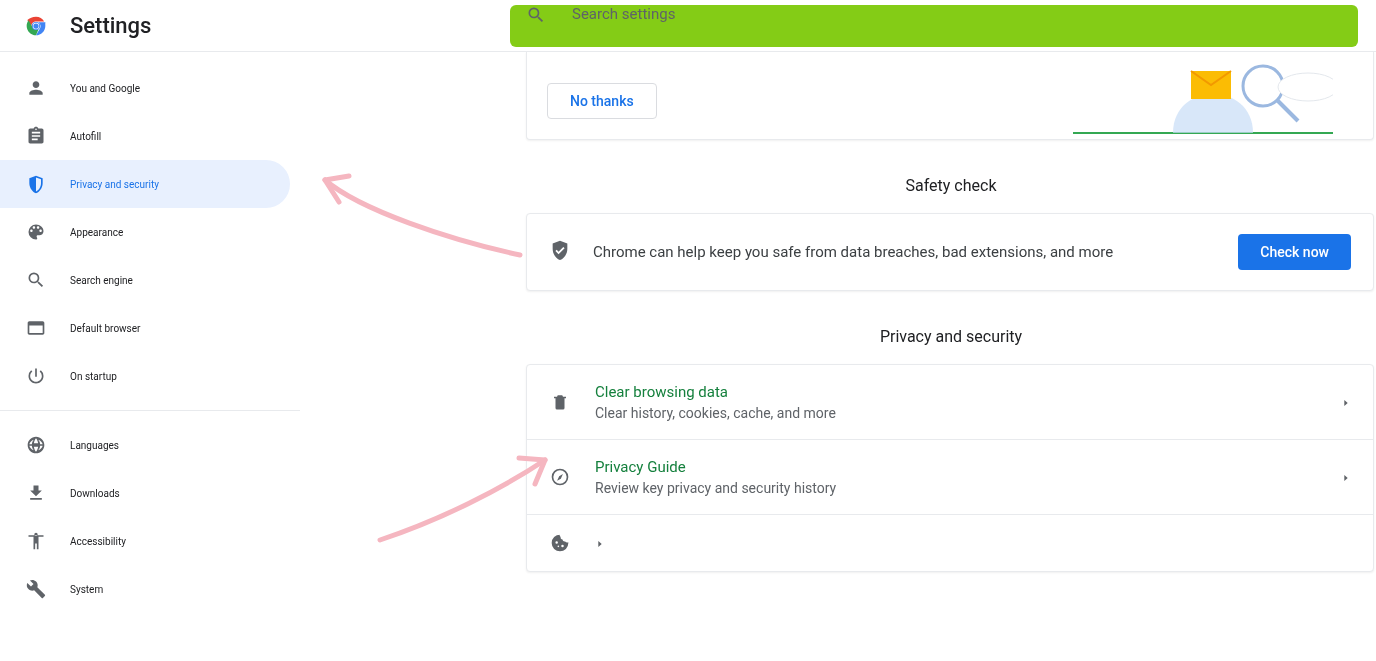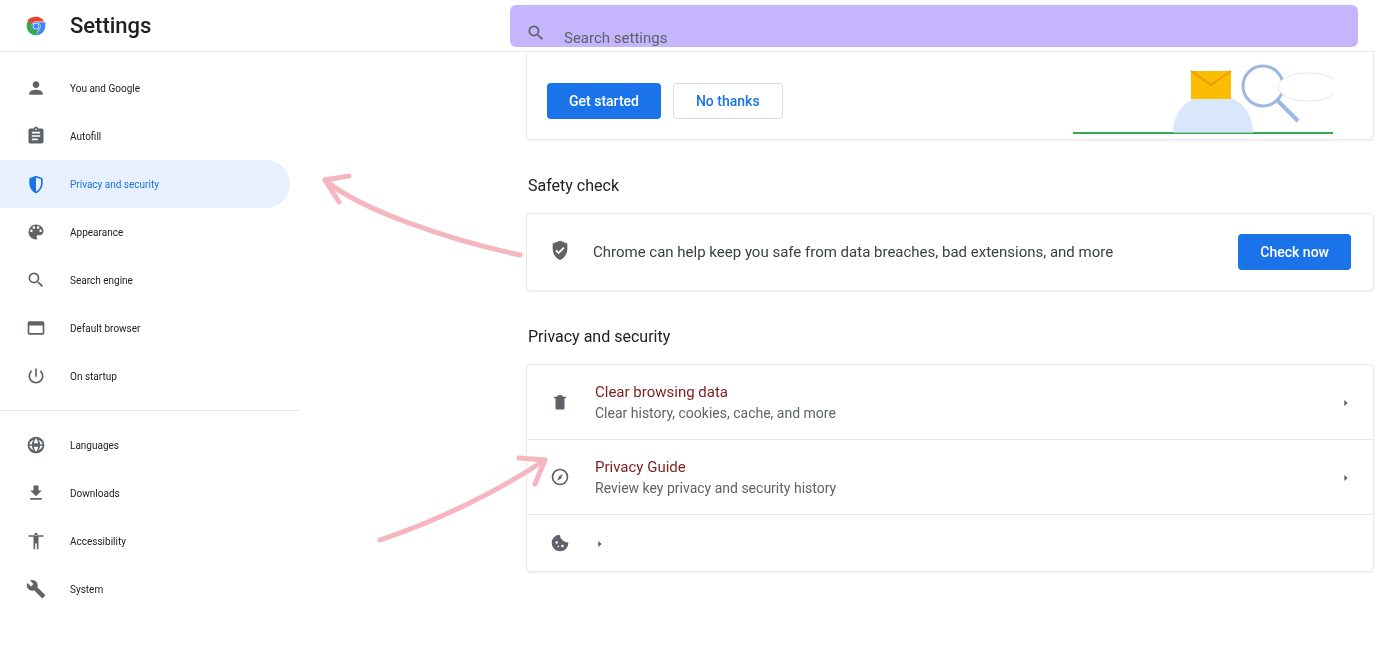--- a/index.html
+++ b/index.html
@@ -2,21 +2,21 @@
 <html><head>
 <meta charset="utf-8">
 <style>
   * { box-sizing: border-box; margin: 0; padding: 0; font-family: "Segoe UI", Roboto, Arial, sans-serif; }
   body { background: #fff; color: #202124; width: 1376px; height: 661px; overflow: hidden; position: relative; }
   
   
   .header { height: 52px; display: flex; align-items: center; border-bottom: 1px solid #e8eaed; padding: 0 16px; }
   .chrome-logo { width: 28px; height: 28px; margin-right: 20px; margin-left: 6px; }
   .header-title { font-size: 22px; font-weight: 500; color: #202124; flex: 0 0 auto; }
-  .search-wrap { margin-left: auto; width: 848px; height: 42px; background: #c4b5fd; border-radius: 6px; display: flex; align-items: flex-end; padding: 0 16px; margin-right: 2px; }
+  .search-wrap { margin-left: auto; width: 848px; height: 42px; background: #84cc16; border-radius: 6px; display: flex; align-items: flex-start; padding: 0 16px; margin-right: 2px; gap: 8px; }
   .search-wrap svg { fill: #5f6368; }
   .search-wrap input { border: none; background: transparent; outline: none; font-size: 15px; color: #5f6368; margin-left: 18px; width: 100%; }
   .search-wrap input::placeholder { color: #5f6368; }
   
   
   .body-wrap { display: flex; height: calc(661px - 72px); }
   
   
   .sidebar { width: 300px; flex: 0 0 300px; padding-top: 12px; }
   .nav-item { display: flex; align-items: center; height: 48px; padding-left: 24px; border-radius: 0 24px 24px 0; cursor: pointer; color: #202124; font-size: 10px; margin-right: 10px; }
@@ -32,33 +32,33 @@
   
   .card { background: #fff; border: 1px solid #e8eaed; border-radius: 4px; box-shadow: 0 1px 2px rgba(60,64,67,.08); }
   
   .guide-card { padding: 0 20px 20px 20px; display: flex; align-items: flex-end; justify-content: space-between; border-top: none; border-top-left-radius: 0; border-top-right-radius: 0; overflow: hidden; height: 88px; position: relative; }
   .guide-buttons { display: flex; gap: 12px; position: relative; z-index: 2; }
   .btn { height: 36px; padding: 0 22px; border-radius: 4px; font-size: 14px; font-weight: 500; display: inline-flex; align-items: center; justify-content: center; cursor: pointer; border: none; }
   .btn-primary { background: #1a73e8; color: #fff; }
   .btn-outline { background: #fff; color: #1a73e8; border: 1px solid #dadce0; }
   .guide-illustration { position: absolute; right: 40px; bottom: 0; width: 260px; height: 88px; }
   
-  .section-title { font-size: 16px; color: #202124; margin: 36px 0 18px 2px; font-weight: 400; }
+  .section-title { font-size: 16px; color: #202124; margin: 36px 0 18px 2px; font-weight: 400; text-align: center; }
   
   .safety-card { display: flex; align-items: center; padding: 20px 22px; }
   .safety-card .shield { margin-right: 22px; }
   .safety-card .text { flex: 1; font-size: 15px; color: #3c4043; }
   
   .list-card { padding: 0; }
   .row { display: flex; align-items: center; padding: 18px 22px; border-bottom: 1px solid #e8eaed; cursor: pointer; }
   .row:last-child { border-bottom: none; }
   .row .row-icon { width: 22px; display: flex; justify-content: center; margin-right: 24px; }
   .row .row-icon svg { fill: #5f6368; }
   .row .row-text { flex: 1; }
-  .row .row-title { font-size: 15px; color: #7f1d1d; margin-bottom: 4px; }
+  .row .row-title { font-size: 15px; color: #15803d; margin-bottom: 4px; }
   .row .row-sub { font-size: 14px; color: #5f6368; }
   .row .chev svg { fill: #5f6368; }
   
   
   .annot { position: absolute; pointer-events: none; }
   .annot svg path { stroke: #f5b6c0; stroke-width: 5; fill: none; stroke-linecap: round; }
   
 </style>
 </head>
 <body>
@@ -178,21 +178,20 @@
         </span>
       <span>System</span>
     </div>
   </div>
 
   <div class="main">
     <div class="main-inner">
 
       <div class="card guide-card">
         <div class="guide-buttons">
-          <button class="btn btn-primary">Get started</button>
           <button class="btn btn-outline">No thanks</button>
         </div>
         <div class="guide-illustration">
           <svg viewBox="0 0 260 88" width="260" height="88">
             <line x1="0" y1="82" x2="260" y2="82" stroke="#34a853" stroke-width="2"></line>
             <path d="M100 82 C 100 30, 180 30, 180 82" fill="#c7ddf6" opacity=".7"></path>
             <rect x="118" y="20" width="40" height="28" fill="#fbbc04"></rect>
             <path d="M118 20 l20 14 l20 -14" fill="none" stroke="#f29900" stroke-width="2"></path>
             <circle cx="190" cy="35" r="20" fill="none" stroke="#9bb8e0" stroke-width="3"></circle>
             <line x1="204" y1="49" x2="225" y2="70" stroke="#9bb8e0" stroke-width="4"></line>

